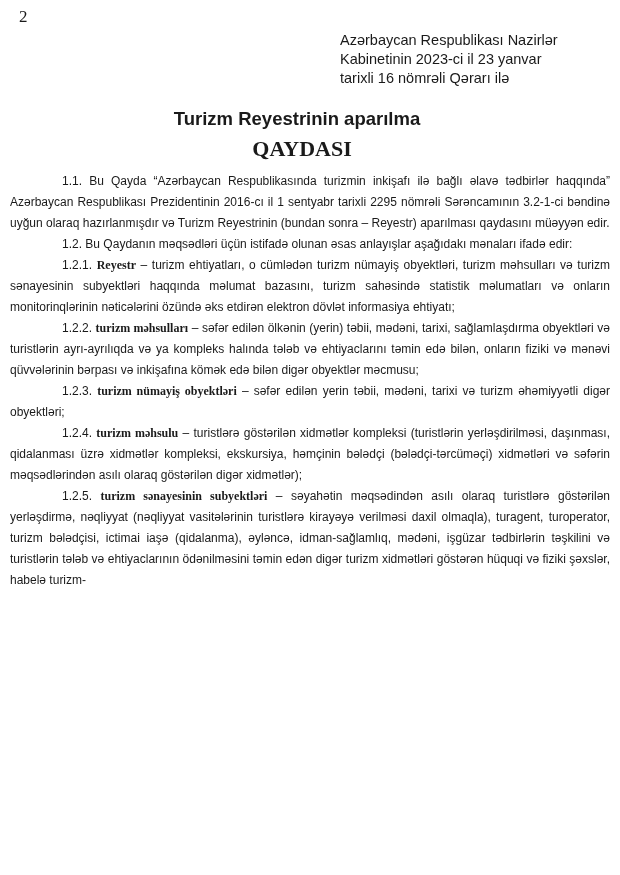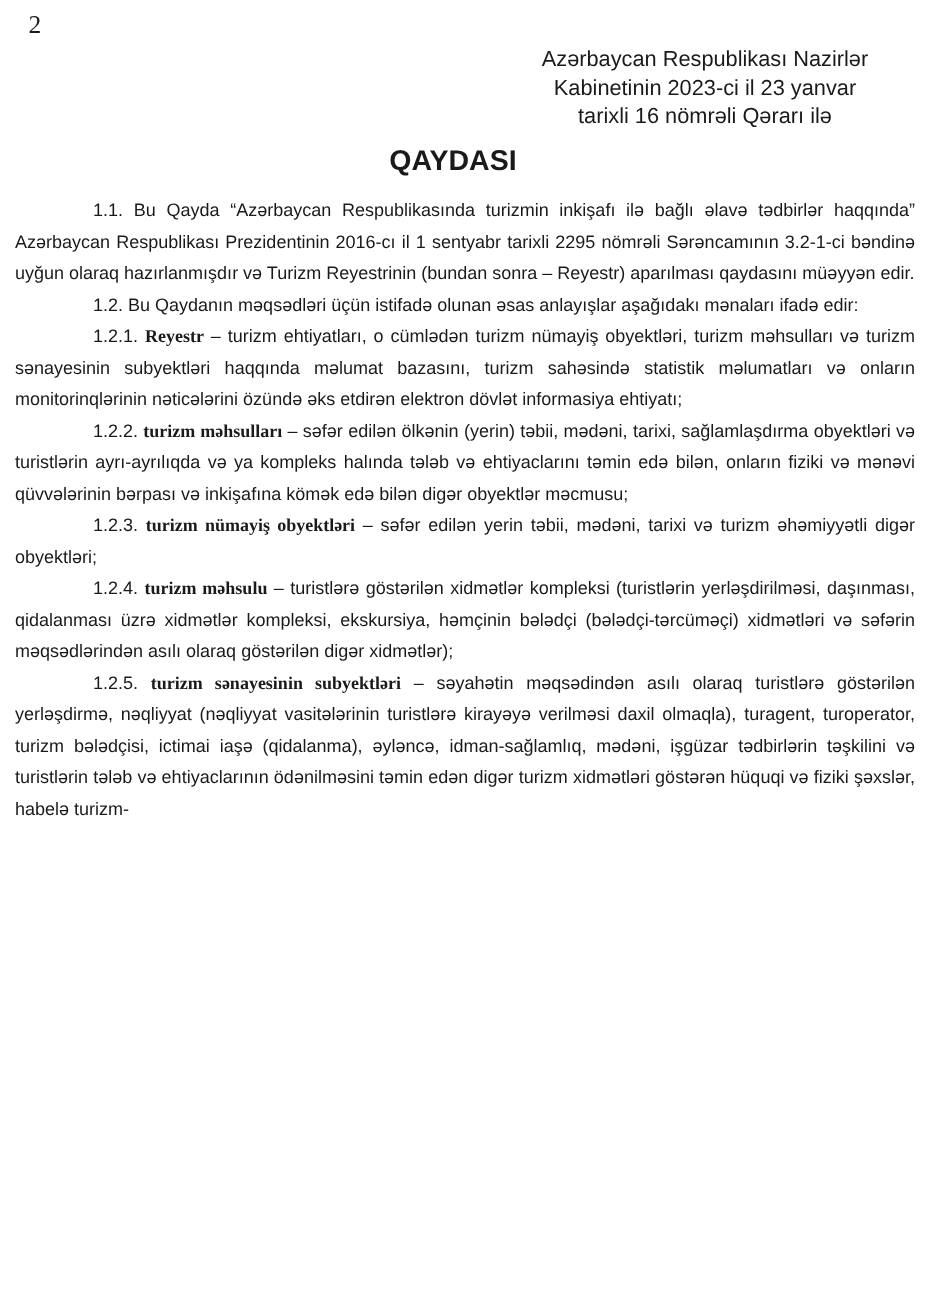--- a/index.html
+++ b/index.html
@@ -20,41 +20,41 @@
     position: absolute;
     top: 7px;
     left: 19px;
     font-family: "Liberation Serif", "DejaVu Serif", serif;
     font-size: 17px;
     color: #1a1a1a;
   }
   .approval {
     margin: 31px 20px 0 auto;
     width: 260px;
-    text-align: center;
     font-size: 14.5px;
     line-height: 19px;
   }
   .approval .bold-line {
     font-weight: bold;
   }
   .headings {
     margin-right: 26px; 
     text-align: center;
     font-weight: bold;
   }
   .doc-title-1 {
     margin: 20px 0 0 0;
     font-size: 18.5px;
     line-height: 21px;
   }
   .doc-title-2 {
     margin: 9px 0 0 10px;
-    font-size: 19px;
+    font-size: 22px;
     line-height: 21px;
+    font-family: Liberation Serif, serif;
   }
   .section-heading {
     margin: 9px 0 0 0;
     font-size: 18.5px;
     line-height: 21px;
   }
   .body-text {
     margin: 12px 10px 0 10px;
     font-size: 12px;
     line-height: 21px;
@@ -76,20 +76,21 @@
 
   <div class="page-number">2</div>
 
   <div class="approval">
     <div>Azərbaycan Respublikası Nazirlər</div>
     <div>Kabinetinin 2023-ci il 23 yanvar</div>
     <div>tarixli 16 nömrəli Qərarı ilə</div>
   </div>
 
   <div class="headings">
+    <div class="doc-title-1">Turizm Reyestrinin aparılma</div>
     <div class="doc-title-2">QAYDASI</div>
   </div>
 
   <div class="body-text">
 
     <p class="para"><span class="pnum">1.1. </span><b class="pterm"></b><span>Bu Qayda “Azərbaycan Respublikasında turizmin inkişafı ilə bağlı əlavə tədbirlər haqqında” Azərbaycan Respublikası Prezidentinin 2016-cı il 1 sentyabr tarixli 2295 nömrəli Sərəncamının 3.2-1-ci bəndinə uyğun olaraq hazırlanmışdır və Turizm Reyestrinin (bundan sonra – Reyestr) aparılması qaydasını müəyyən edir.</span></p>
 
     <p class="para"><span class="pnum">1.2. </span><b class="pterm"></b><span>Bu Qaydanın məqsədləri üçün istifadə olunan əsas anlayışlar aşağıdakı mənaları ifadə edir:</span></p>
 
     <p class="para"><span class="pnum">1.2.1. </span><b class="pterm">Reyestr</b><span> – turizm ehtiyatları, o cümlədən turizm nümayiş obyektləri, turizm məhsulları və turizm sənayesinin subyektləri haqqında məlumat bazasını, turizm sahəsində statistik məlumatları və onların monitorinqlərinin nəticələrini özündə əks etdirən elektron dövlət informasiya ehtiyatı;</span></p>

